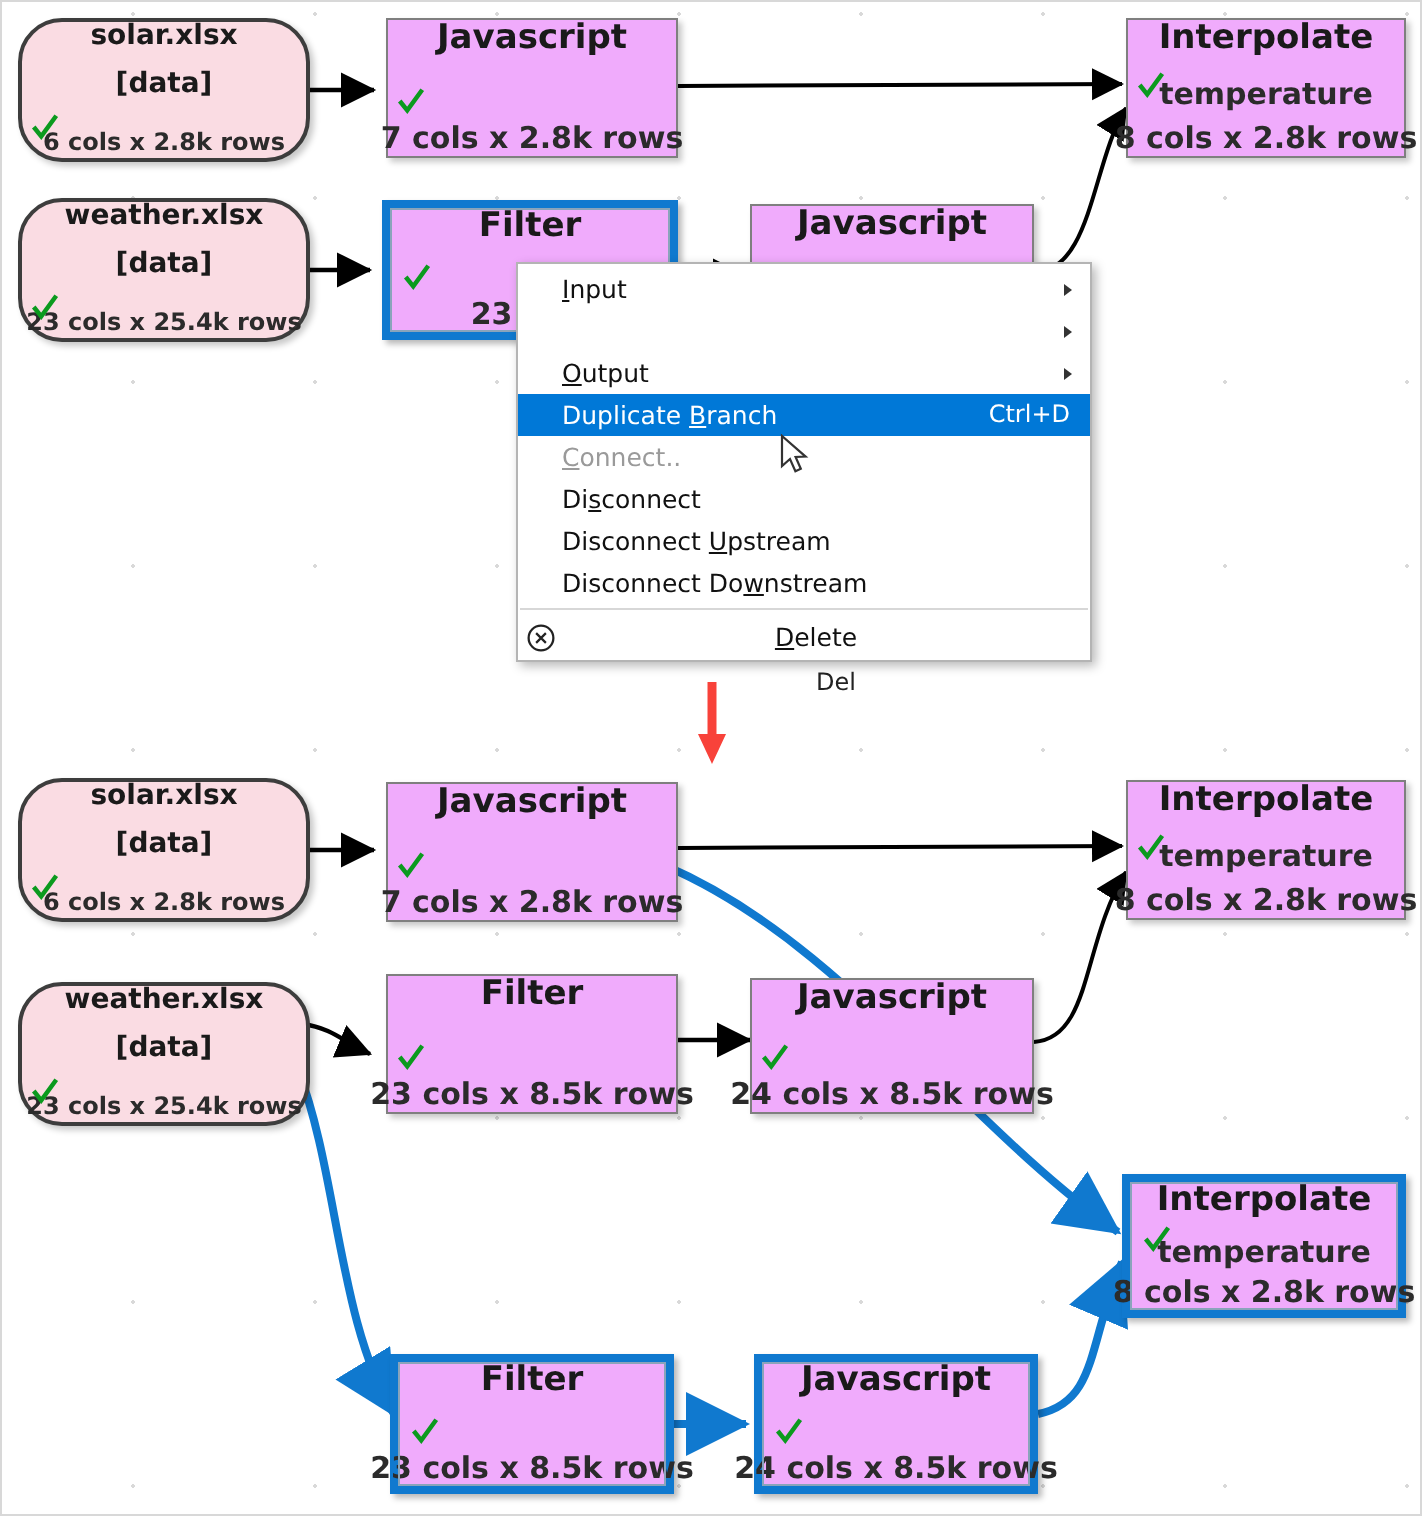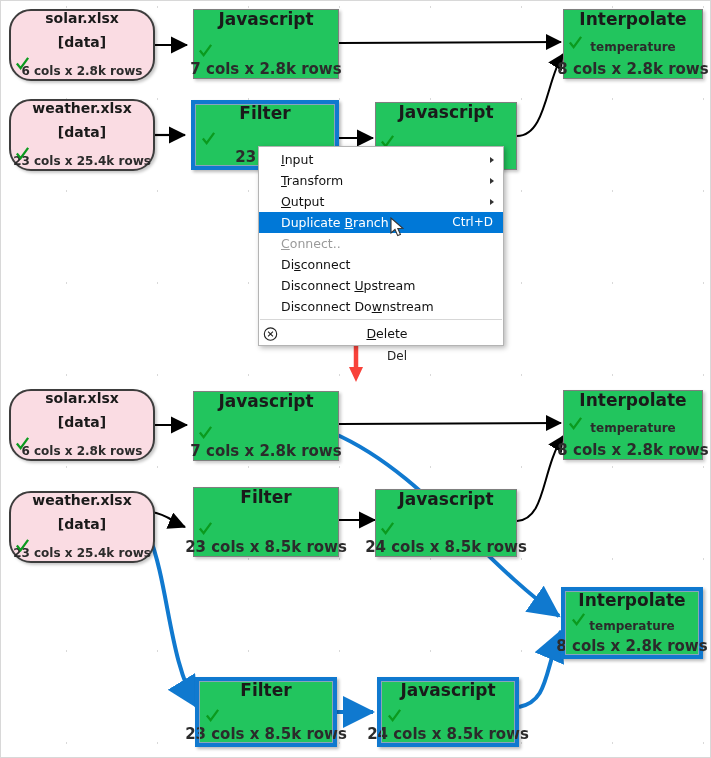--- a/index.html
+++ b/index.html
@@ -37,35 +37,35 @@
     font-weight:bold;
   }
   .node .title{
     font-size:17px;color:#1a1a1a;line-height:1.1;text-align:center;
     white-space:nowrap;
   }
   .node .sub{
     font-size:15px;color:#2b2b2b;text-align:center;line-height:1.15;white-space:nowrap;
   }
   .node .sub2{
-    font-size:12px;color:#2b2b2b;text-align:center;line-height:1.2;white-space:nowrap;
+    font-size:15px;color:#2b2b2b;text-align:center;line-height:1.2;white-space:nowrap;
   }
   .node .tick{
     position:absolute;left:4px;bottom:8px;
     width:15px;height:15px;
   }
   .data-node{
     background:#fadce3;
     border:2px solid #3d3d3d;
     border-radius:22px;
   }
   .data-node .title{font-size:14px;}
   .data-node .sub{font-size:12px;margin-top:7px;}
   .proc-node{
-    background:#22c55e;
+    background:#f0abfc;
     border:1px solid #7f7f7f;
   }
   .proc-node.selected{
     border:4px solid #1079cf;
     box-shadow:2px 2px 3px rgba(0,0,0,.28);
   }
   .proc-node.selected .inner-line{
     position:absolute;inset:0;border:1px solid #8aa4bb;pointer-events:none;
   }
   .proc-node .sub{margin-top:10px;}
@@ -216,27 +216,26 @@
 
   <div class="node proc-node" style="left:562px;top:8px;width:140px;height:70px;">
     <div class="title">Interpolate</div>
     <div class="sub2">temperature</div>
     <div class="sub" style="margin-top:2px;">8 cols x 2.8k rows</div>
     <svg class="tick" style="bottom:28px;" viewBox="0 0 16 16">
         <path d="M2,8 L6,13 L14,2" stroke="#0b9a1e" stroke-width="2.4" fill="none"></path>
       </svg>
   </div>
 
-  <div id="ctxmenu" style="left:257px;top:145px;width:246px;">
+  <div id="ctxmenu" style="left:257px;top:130px;width:288px;">
     <div class="mi">
       <span class="lbl"><u>I</u>nput</span>
       <span class="arrow"></span>
     </div>
     <div class="mi">
-      <span class="lbl"><u>T</u>ransform</span>
       <span class="arrow"></span>
     </div>
     <div class="mi">
       <span class="lbl"><u>O</u>utput</span>
       <span class="arrow"></span>
     </div>
     <div class="mi hl">
       <span class="lbl">Duplicate <u>B</u>ranch</span>
       <span class="accel">Ctrl+D</span>
     </div>

